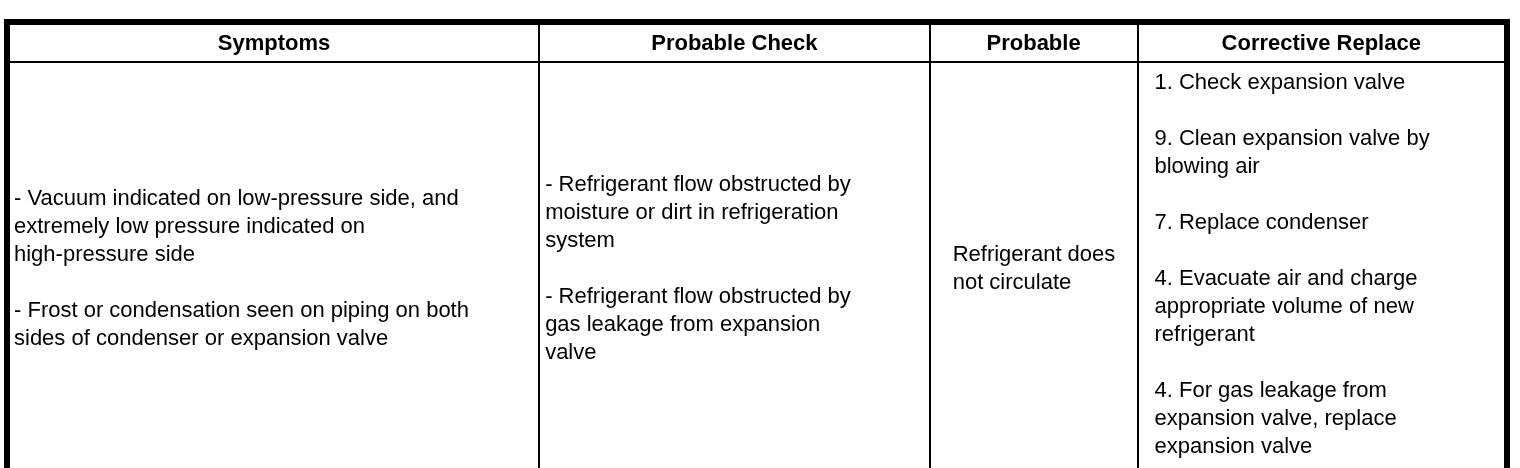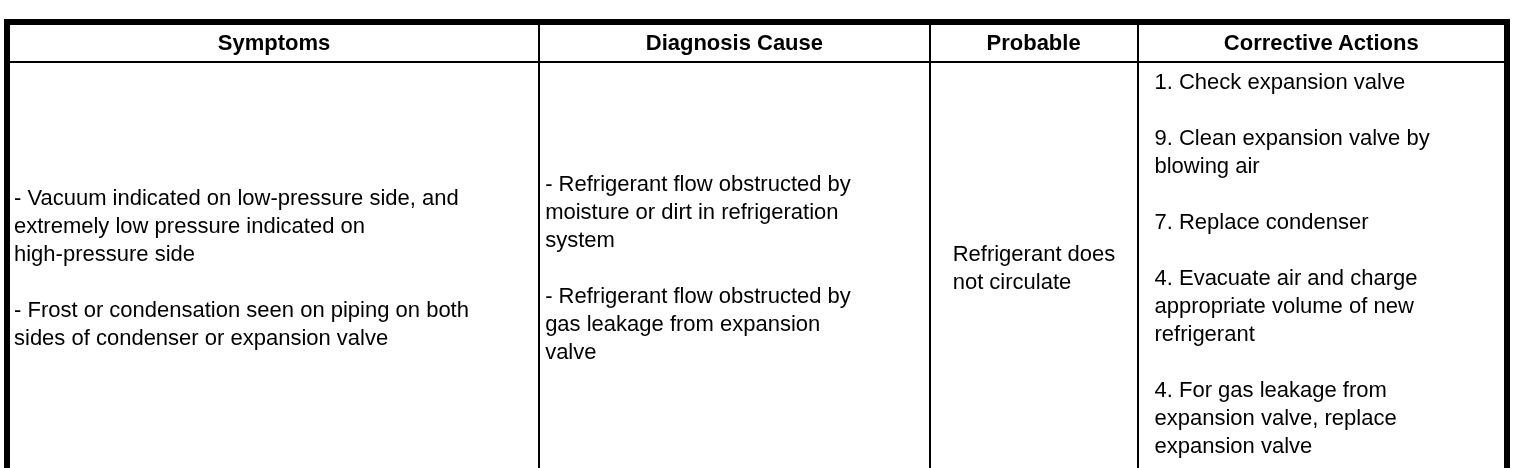--- a/index.html
+++ b/index.html
@@ -57,23 +57,23 @@
 <table class="trouble-table">
   <colgroup>
     <col style="width:530px">
     <col style="width:389px">
     <col style="width:207px">
     <col style="width:368px">
   </colgroup>
   <thead>
     <tr>
       <th class="col-header">Symptoms</th>
-      <th class="col-header">Diagnosis Cause</th>
+      <th class="col-header">Probable Check</th>
       <th class="col-header">Probable</th>
-      <th class="col-header">Corrective Actions</th>
+      <th class="col-header">Corrective Replace</th>
     </tr>
   </thead>
   <tbody>
     <tr>
       <td class="body-cell cell-symptoms">
         <div class="par">- Vacuum indicated on low-pressure side, and
 extremely low pressure indicated on
 high-pressure side</div>
         <div class="par">- Frost or condensation seen on piping on both
 sides of condenser or expansion valve</div>

